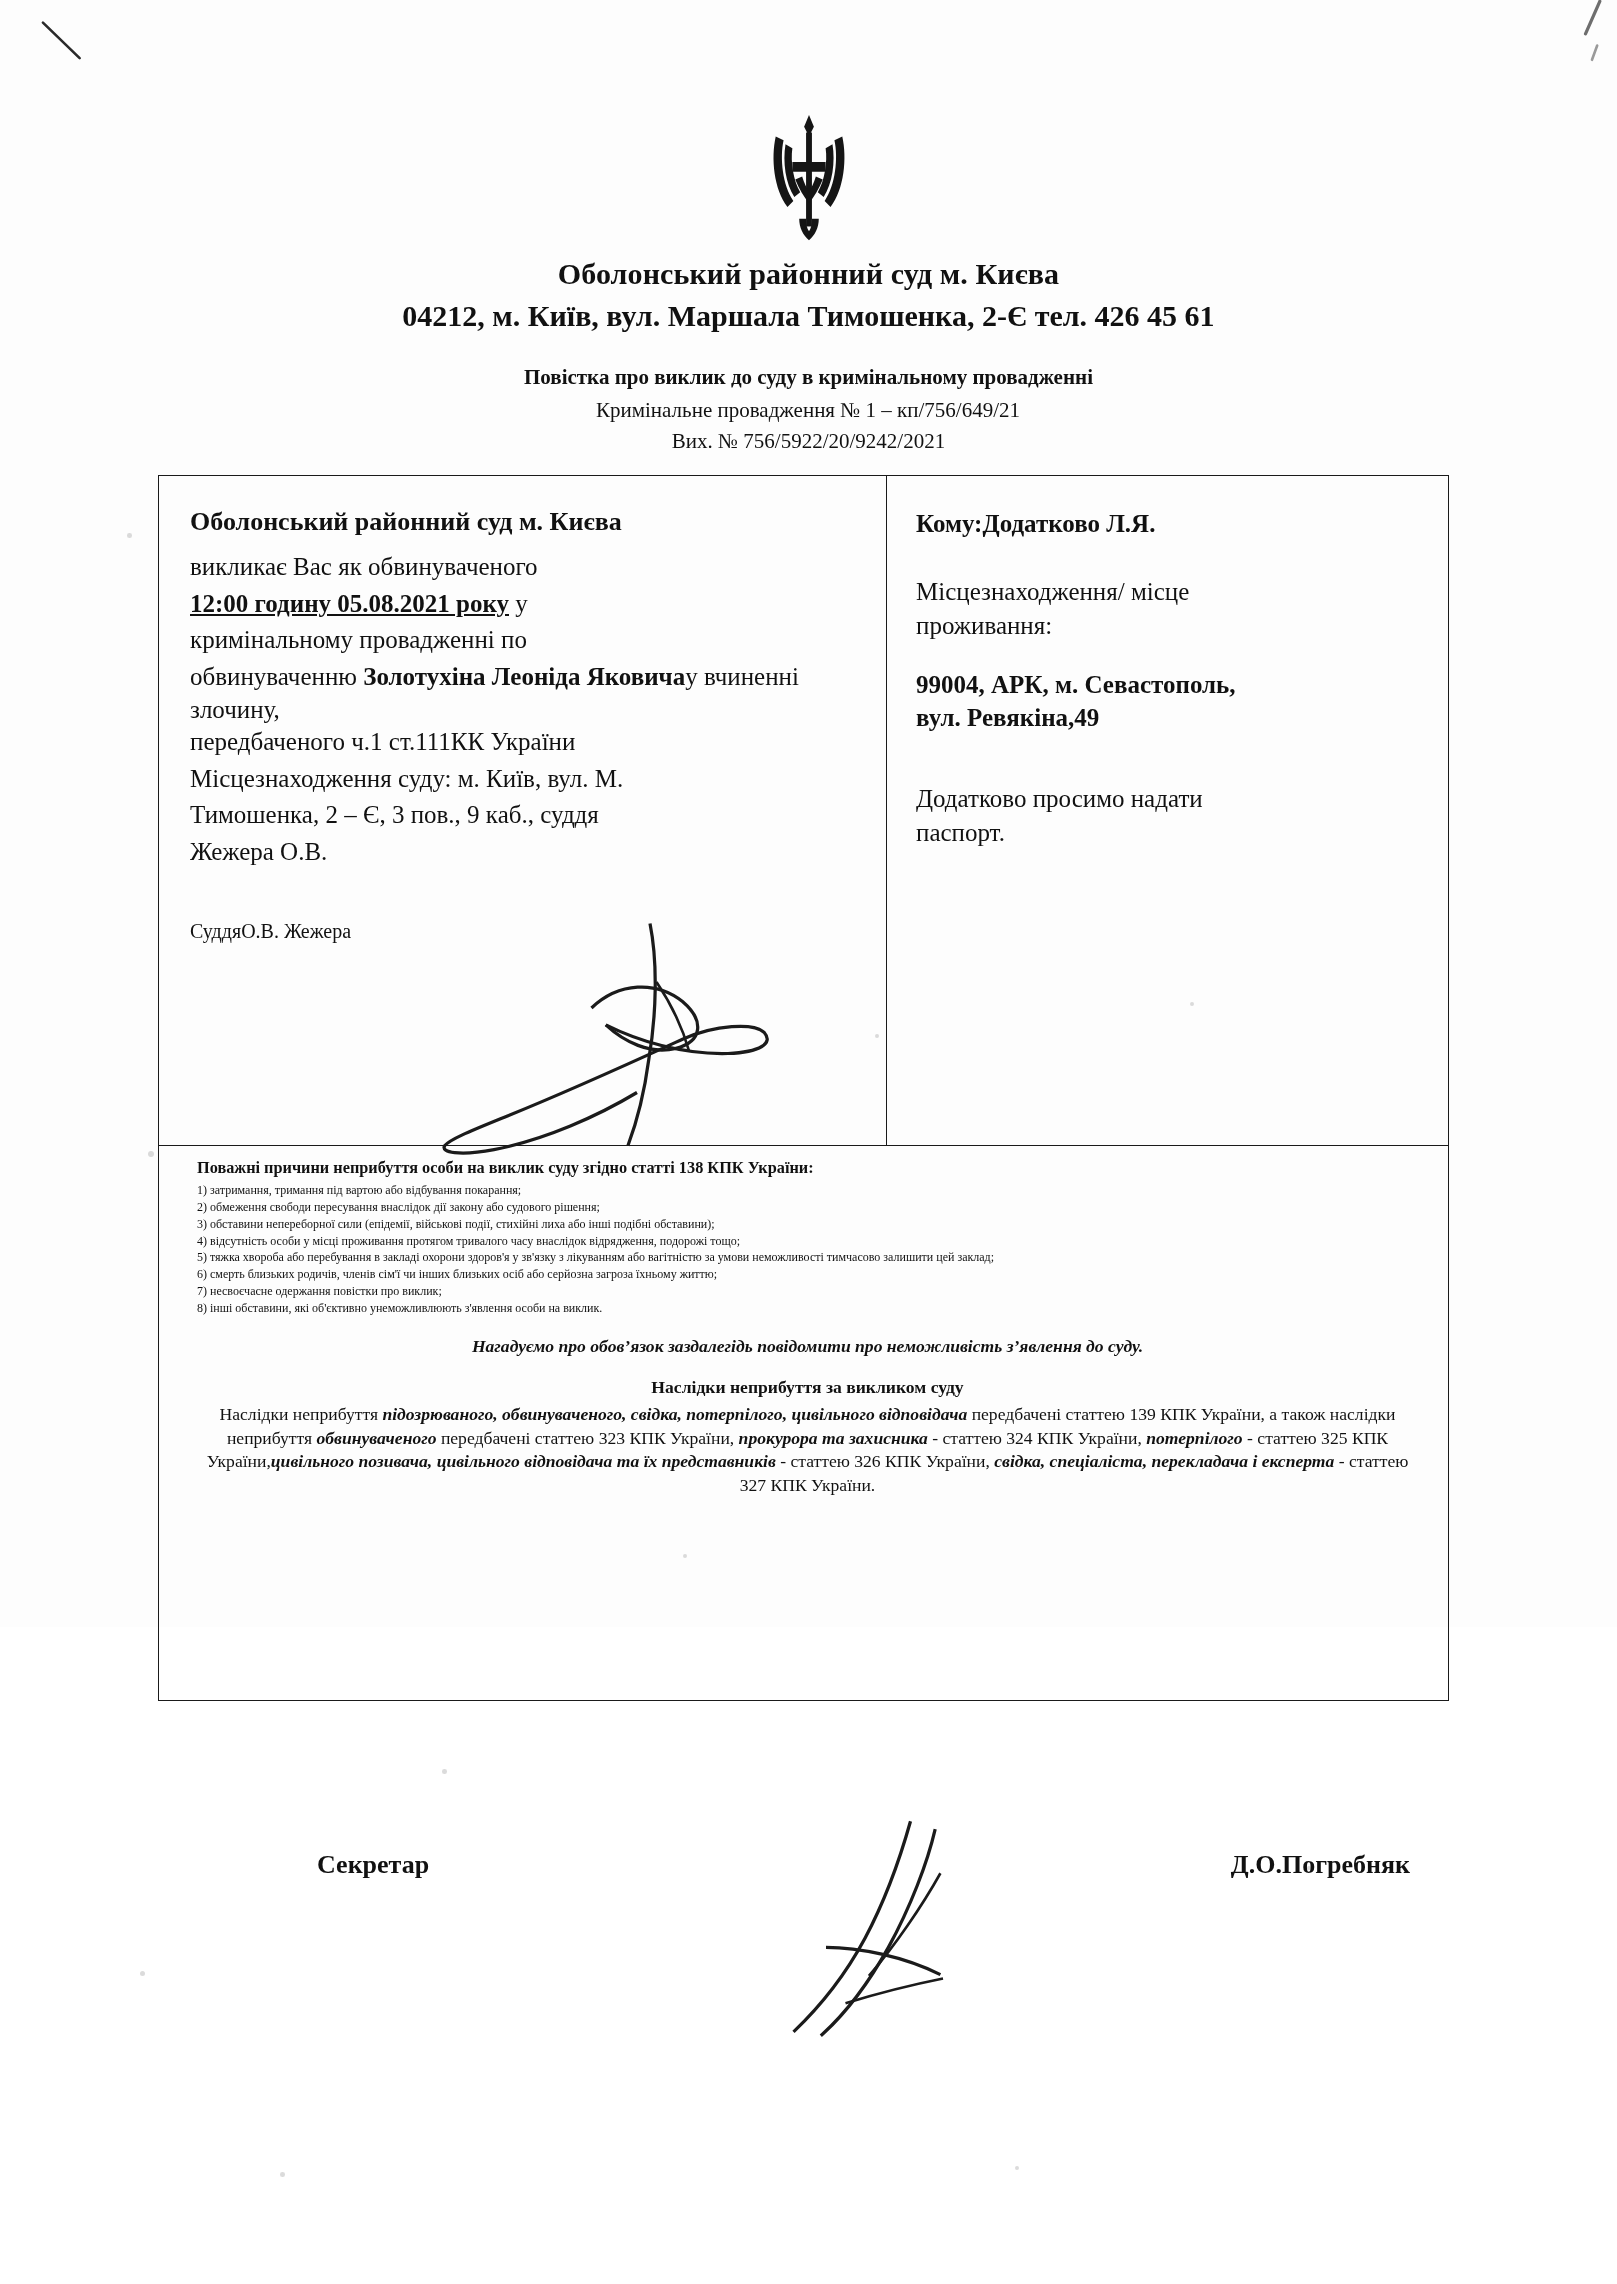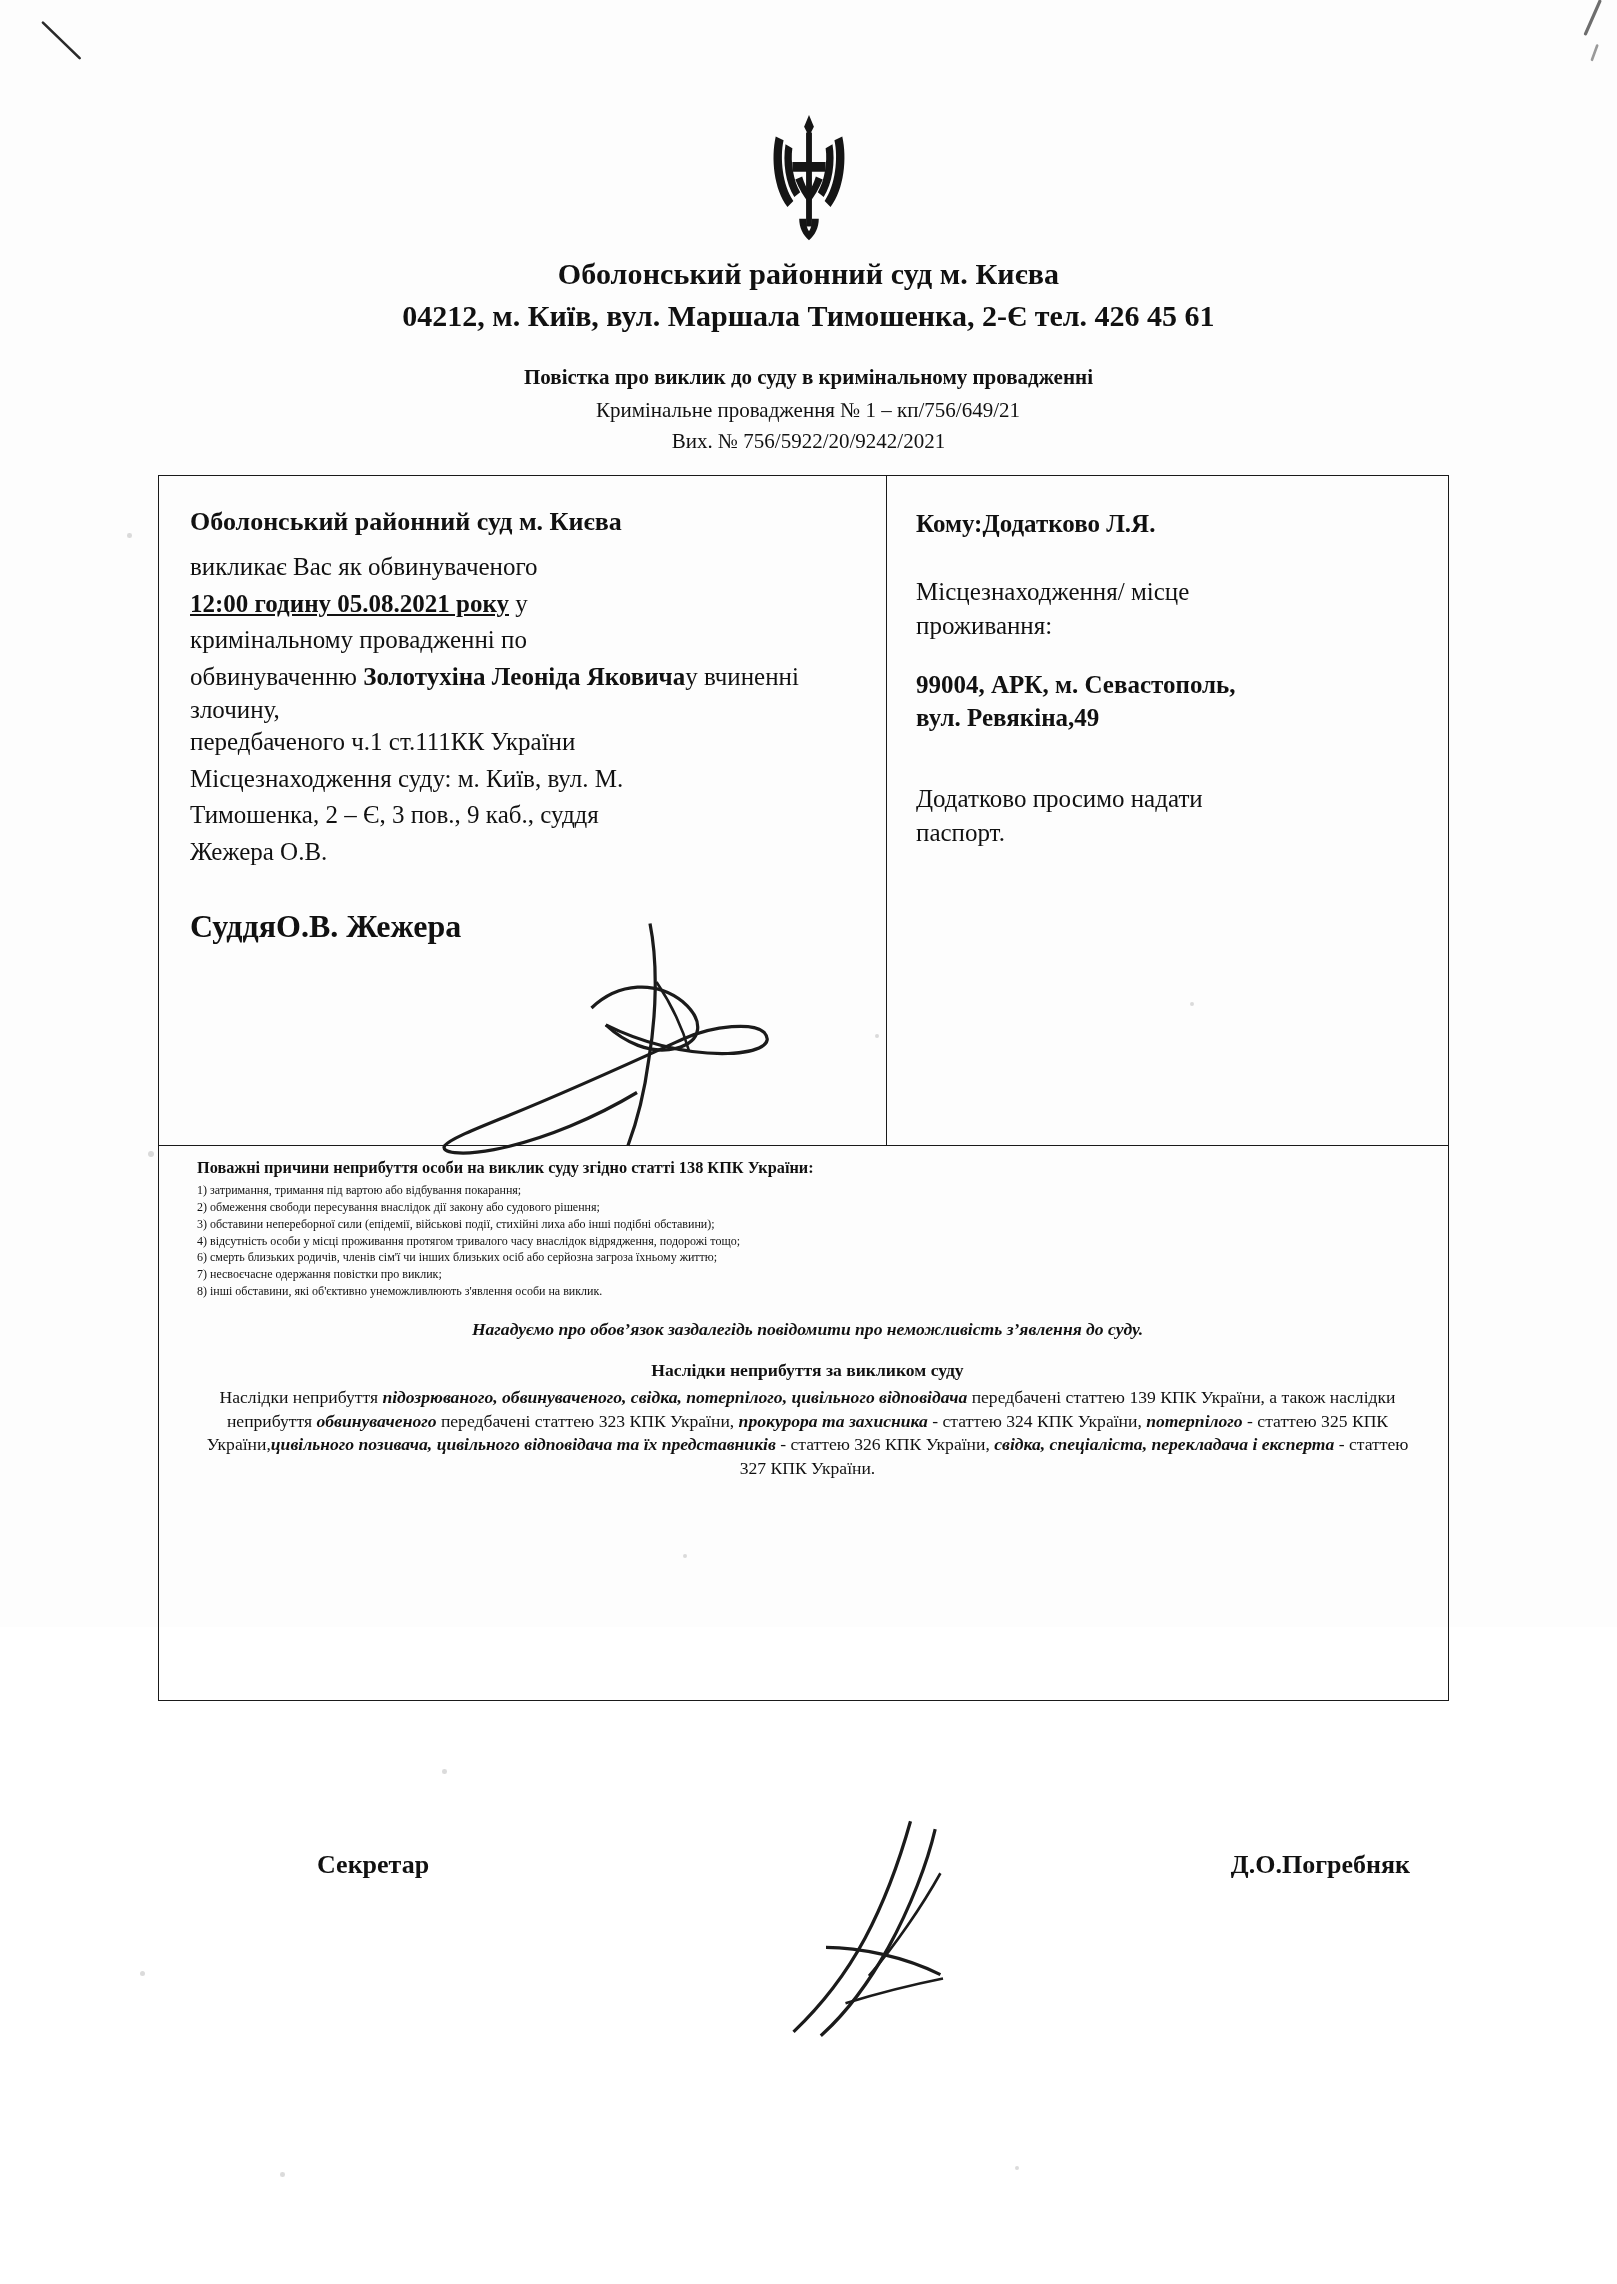--- a/index.html
+++ b/index.html
@@ -139,23 +139,23 @@
   .u-bold {
     font-weight: bold;
     text-decoration: underline;
   }
   .cl-block {
     font-size: 25px;
     line-height: 1.32;
   }
   .cl-block b { font-weight: bold; }
   .judge-sign {
-    font-size: 32px;
-    font-weight: bold;
-    margin-top: 40px;
+    font-size: 20px;
+    font-weight: normal;
+    margin-top: 52px;
   }
 
   .cr-line {
     font-size: 25px;
     line-height: 1.33;
   }
   .cr-line.bold { font-weight: bold; }
   .cr-gap-1 { height: 35px; }
   .cr-gap-2 { height: 26px; }
   .cr-gap-3 { height: 48px; }
@@ -325,20 +325,21 @@
       </div>
     </div>
 
     <div class="frame-bottom">
       <div class="reasons-title">Поважні причини неприбуття особи на виклик суду згідно статті 138 КПК України:</div>
       <div class="reasons-list">
         <p>1) затримання, тримання під вартою або відбування покарання;</p>
         <p>2) обмеження свободи пересування внаслідок дії закону або судового рішення;</p>
         <p>3) обставини непереборної сили (епідемії, військові події, стихійні лиха або інші подібні обставини);</p>
         <p>4) відсутність особи у місці проживання протягом тривалого часу внаслідок відрядження, подорожі тощо;</p>
+        <p>5) тяжка хвороба або перебування в закладі охорони здоров'я у зв'язку з лікуванням або вагітністю за умови неможливості тимчасово залишити цей заклад;</p>
         <p>6) смерть близьких родичів, членів сім'ї чи інших близьких осіб або серйозна загроза їхньому життю;</p>
         <p>7) несвоєчасне одержання повістки про виклик;</p>
         <p>8) інші обставини, які об'єктивно унеможливлюють з'явлення особи на виклик.</p>
       </div>
       <div class="reminder">Нагадуємо про обов’язок заздалегідь повідомити про неможливість з’явлення до суду.</div>
 
       <div class="conseq-title">Наслідки неприбуття за викликом суду</div>
       <div class="conseq-body">
         <span>Наслідки неприбуття </span><i>підозрюваного, обвинуваченого, свідка, потерпілого, цивільного відповідача</i><span> передбачені</span>
         <span>статтею 139 КПК України, а також наслідки неприбуття </span><i>обвинуваченого</i><span> передбачені статтею 323 КПК України,</span>

